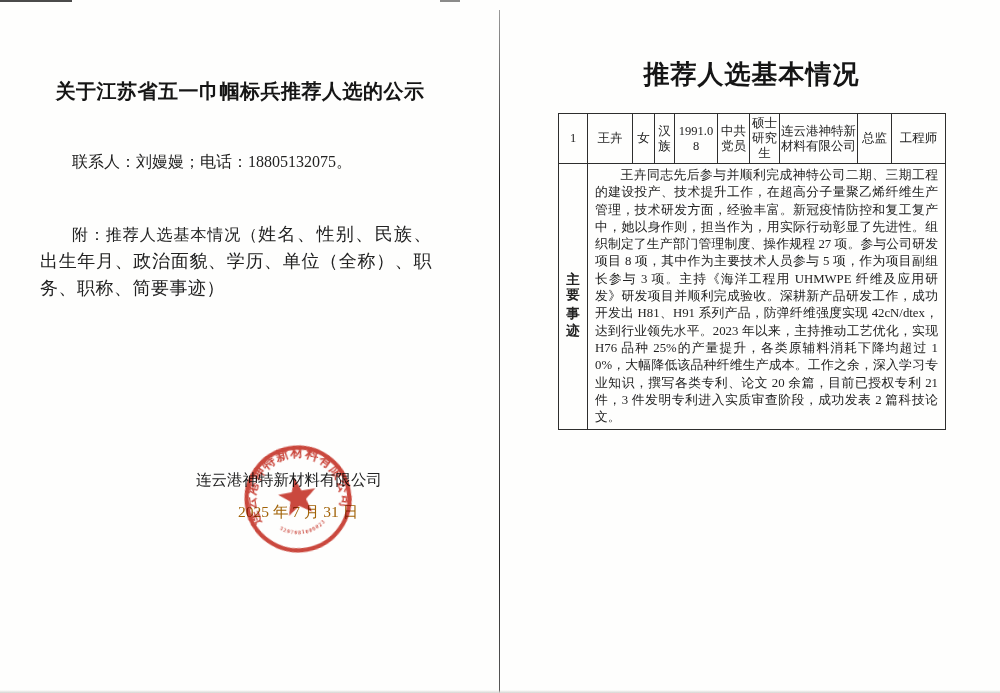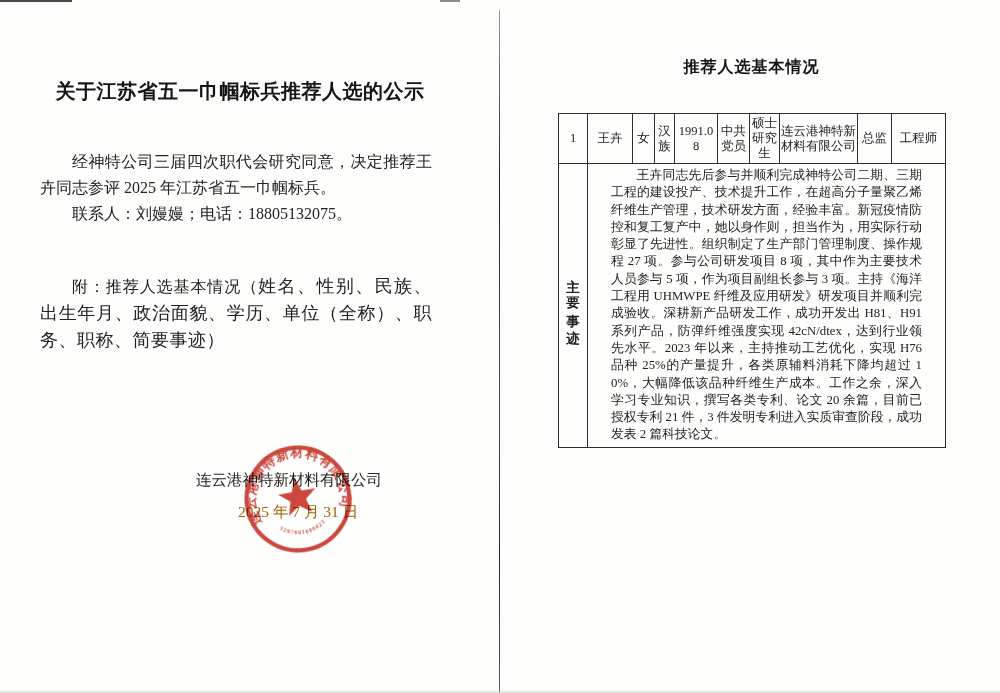--- a/index.html
+++ b/index.html
@@ -37,21 +37,21 @@
   }
   .notice-body p{margin:0;text-indent:2em;}
   .attachment-note{margin-top:46px !important;}
   .attachment-detail{font-size:18px;letter-spacing:.5px;}
   .sig-company{position:absolute;left:196px;top:470px;font-size:15.5px;color:#222;}
   .sig-date{position:absolute;left:238px;top:502px;font-size:15.5px;color:#a16207;}
 
   
   .profile-title{
     position:absolute;left:58px;top:57px;width:387px;margin:0;
-    font-size:16px;font-weight:700;text-align:center;letter-spacing:1px;color:#151515;
+    font-size:26px;font-weight:700;text-align:center;letter-spacing:1px;color:#151515;
   }
   .profile-table-wrap{position:absolute;left:58px;top:113px;width:387px;}
   table.candidate{
     border-collapse:collapse;table-layout:fixed;width:387px;
     font-size:12.5px;color:#222;
   }
   table.candidate td{
     border:1px solid #2e2e2e;text-align:center;vertical-align:middle;
     padding:1px;line-height:15px;word-break:break-all;
   }
@@ -59,21 +59,21 @@
   tr.hdr-row td{font-weight:700;}
   tr.val-row{height:50px;}
   tr.deeds-row{height:220px;}
   td.deeds-label-cell{width:29px;}
   .deeds-label-text{
     writing-mode:vertical-lr;text-orientation:upright;
     letter-spacing:17px;font-size:13.5px;font-weight:700;display:inline-block;
   }
   td.deeds-text-cell{text-align:left;}
   .deeds-text{
-    margin:0;padding:2px 22px;text-indent:2em;
+    margin:0;padding:2px 6px;text-indent:2em;
     font-size:12.8px;line-height:17.3px;text-align:justify;word-break:break-all;
   }
 
   
   .stamp{
     position:absolute;color:#c32a1e;opacity:.86;mix-blend-mode:multiply;
     filter:blur(.2px);
   }
   .stamp-left{left:242px;top:443px;width:112px;height:112px;transform:rotate(-10deg);}
   .stamp text{font-family:"Liberation Serif","DejaVu Serif",serif;font-weight:700;}
@@ -85,21 +85,20 @@
 
   <div class="artifact artifact-top-left"></div>
   <div class="artifact artifact-top-mid"></div>
   <div class="fold-divider"></div>
 
   <div class="page page-left">
 
     <h1 class="notice-title">关于江苏省五一巾帼标兵推荐人选的公示</h1>
 
     <div class="notice-body">
-      <p>经神特公司三届四次职代会研究同意，决定推荐王卉同志参评 2025 年江苏省五一巾帼标兵。</p>
       <p>联系人：刘嫚嫚；电话：18805132075。</p>
       <p class="attachment-note"><span>附：推荐人选基本情况（</span><span class="attachment-detail">姓名、性别、民族、出生年月、政治面貌、学历、单位（全称）、职务、职称、简要事迹）</span></p>
     </div>
 
     <div class="sig-company">连云港神特新材料有限公司</div>
     <div class="sig-date">2025 年 7 月 31 日</div>
 
     <svg class="stamp stamp-left" viewBox="0 0 120 120">
       <circle cx="60" cy="60" r="55" fill="none" stroke="currentColor" stroke-width="4.5"></circle>
       <path id="arcT1" d="M 21,85 A 46,46 0 1 1 99,85" fill="none"></path>

